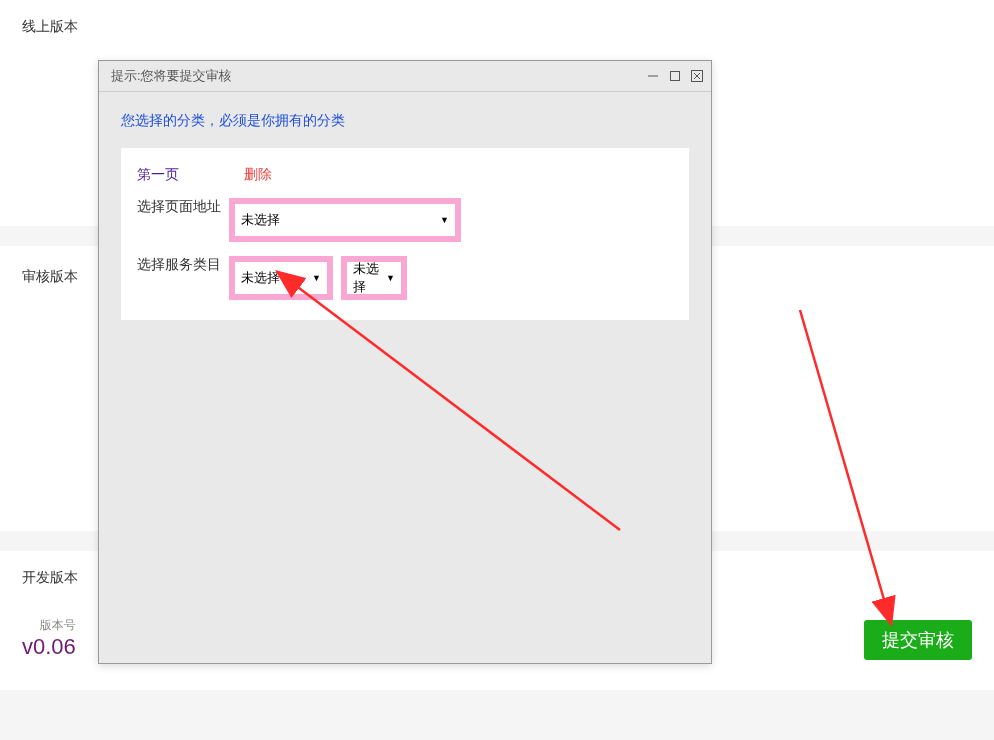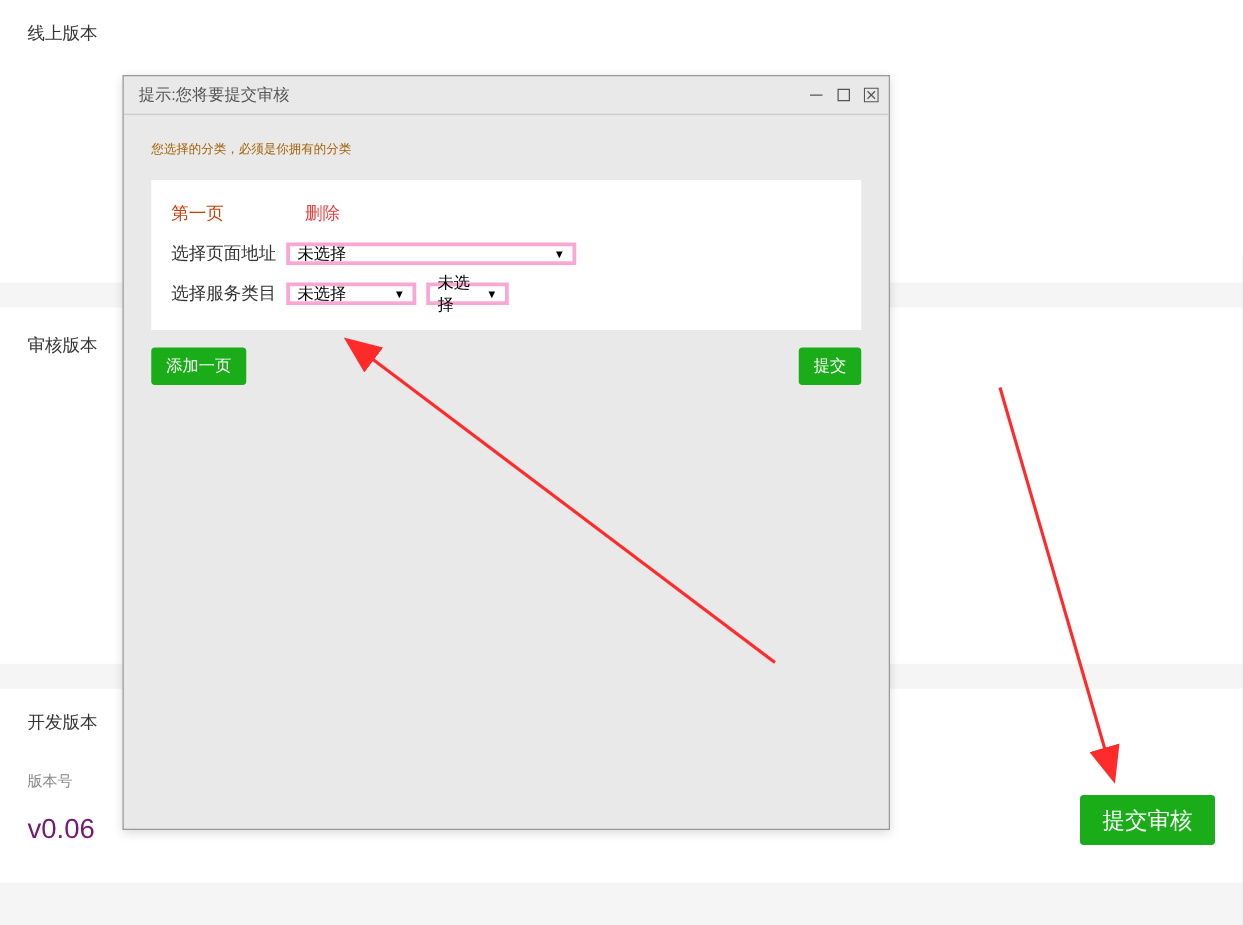--- a/index.html
+++ b/index.html
@@ -37,21 +37,22 @@
     .dev-content {
       display: flex;
       justify-content: space-between;
       align-items: flex-end;
       margin-top: 30px;
     }
     .version-block {}
     .version-caption {
       font-size: 12px;
       color: #888;
-      margin-bottom: 16px;
+      margin-bottom: 0;
+      text-align: right;
     }
     .version-number {
       font-size: 22px;
       color: #701a75;
     }
     .btn {
       display: inline-block;
       padding: 7px 16px;
       font-size: 13px;
       color: #fff;
@@ -100,59 +101,59 @@
       display: flex;
       align-items: center;
       justify-content: center;
       cursor: pointer;
     }
     .win-btn svg { display: block; }
     .dialog-body {
       padding: 20px 22px;
     }
     .warning-text {
-      color: #a16207;
-      font-size: 10px;
+      color: #1d4ed8;
+      font-size: 14px;
       margin-bottom: 18px;
     }
     .form-card {
       background: #fff;
       padding: 18px 16px 20px 16px;
       border-radius: 0;
     }
     .form-header {
       display: flex;
       gap: 42px;
       margin-bottom: 14px;
       font-size: 14px;
     }
     .page-label {
-      color: #c2410c;
+      color: #4c1d95;
     }
     .delete-link {
       color: #e64340;
       cursor: pointer;
       margin-left: 23px;
     }
     .form-row {
       display: flex;
       margin-bottom: 14px;
       font-size: 14px;
     }
     .form-row:last-child { margin-bottom: 0; }
     .form-label {
       width: 92px;
       color: #333;
     }
     .form-select {
-      border: 3px solid #f9a8d4;
+      border: 6px solid #f9a8d4;
       background: #fff;
       font-size: 13px;
       padding: 3px 6px;
-      height: 18px;
+      height: 44px;
       cursor: pointer;
       display: inline-flex;
       align-items: center;
       justify-content: space-between;
     }
     .form-select.wide { width: 232px; }
     .form-select.med { width: 104px; }
     .form-select.narrow { width: 66px; margin-left: 8px; }
     .select-caret {
       font-size: 9px;
@@ -239,24 +240,20 @@
           <span>未选择</span>
           <span class="select-caret">▼</span>
         </span>
         <span class="form-select narrow">
           <span>未选择</span>
           <span class="select-caret">▼</span>
         </span>
       </div>
     </div>
 
-    <div class="action-row">
-      <button class="btn btn-small">添加一页</button>
-      <button class="btn btn-small">提交</button>
-    </div>
   </div>
 </div>
 
 <svg class="arrow-svg" style="left:0;top:0" width="994" height="740">
   <defs>
     <marker id="arrowhead" markerWidth="12" markerHeight="10" refX="2" refY="5" orient="auto">
       <polygon points="0 0, 12 5, 0 10" fill="#ff2a2a"></polygon>
     </marker>
   </defs>
 

